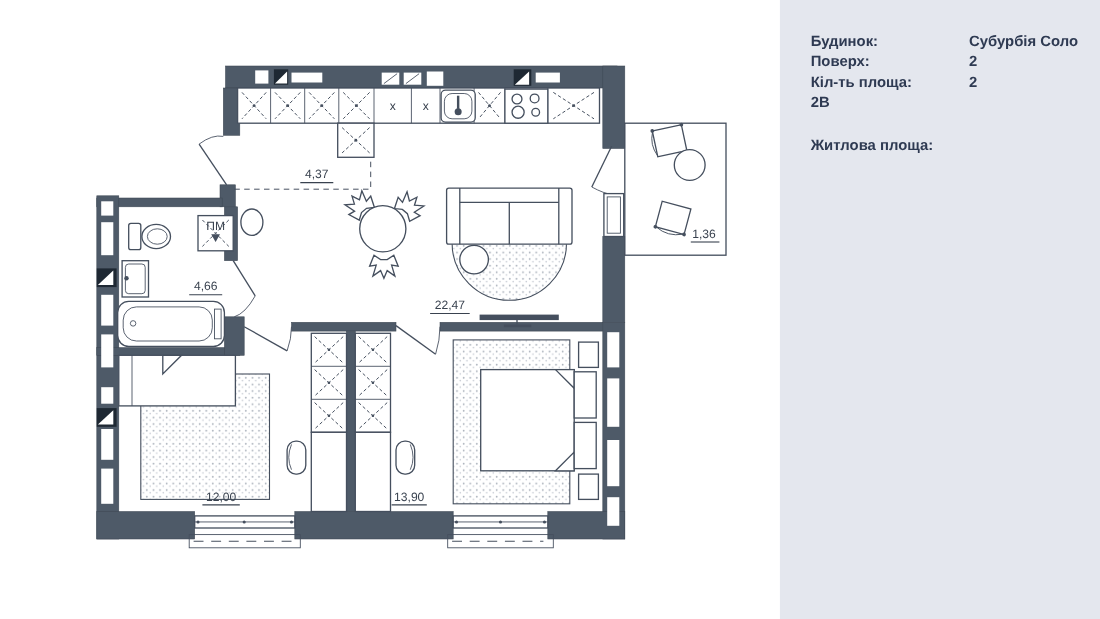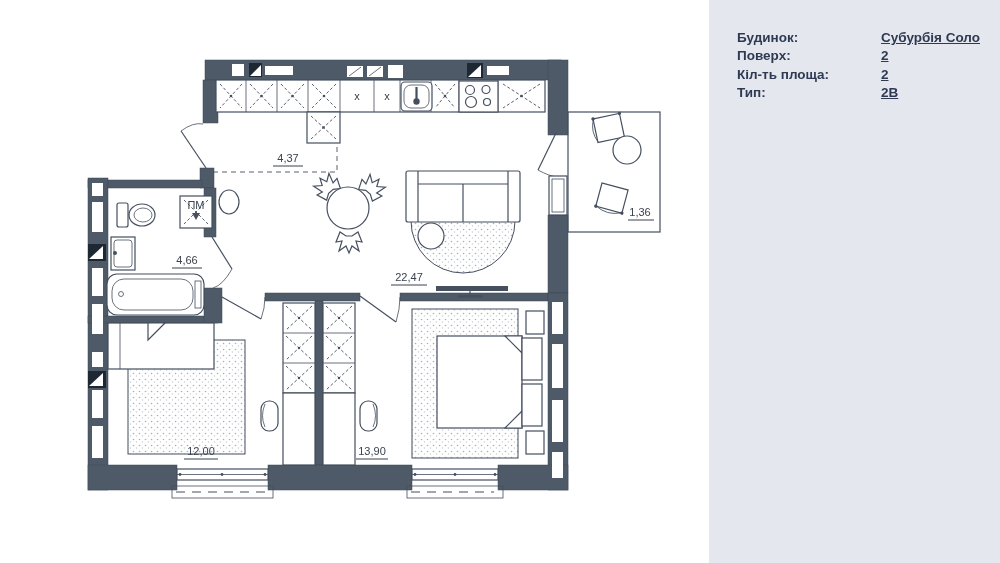--- a/index.html
+++ b/index.html
@@ -5,21 +5,21 @@
   html,body{margin:0;padding:0;background:#fff;font-family:"Liberation Sans",sans-serif;}
   .stage{position:relative;width:1000px;height:563px;background:#fff;overflow:hidden;}
   .plan-wrap{position:absolute;left:0;top:0;width:710px;height:563px;}
   svg text{font-family:"Liberation Sans",sans-serif;}
 
   
   .panel{position:absolute;left:709px;top:0;width:291px;height:563px;background:#e4e7ee;
          box-sizing:border-box;padding:29px 14px 14px 28px;color:#2e3a52;}
   .row{display:flex;font-size:13.5px;font-weight:700;line-height:18.3px;}
   .row .lbl{width:144px;flex:none;}
-  .row .val{flex:1;text-decoration:underline;}
+  .row .val{flex:1;}
   .gap{height:21px;}
   sup{font-size:8.5px;vertical-align:5px;}
 
   
   .wall{fill:#4e5a68;stroke:#3e4854;stroke-width:.5;}
   .blk{fill:#1e2833;}
   .wht{fill:#ffffff;}
   .ln{fill:none;stroke:#454f5e;stroke-width:1.2;}
   .thin{fill:none;stroke:#454f5e;stroke-width:.8;}
   .furn{fill:#ffffff;stroke:#454f5e;stroke-width:1.2;}
@@ -365,23 +365,23 @@
     </div>
     <div class="row">
       <span class="lbl">Поверх:</span>
       <span class="val">2</span>
     </div>
     <div class="row">
       <span class="lbl">Кіл-ть площа:</span>
       <span class="val">2</span>
     </div>
     <div class="row">
-      <span class="lbl">Тип:</span>
       <span class="val">2В</span>
     </div>
 
     <div class="gap"></div>
 
     <div class="row">
+      <span class="lbl">Житлова площа:</span>
     </div>
   </aside>
 
 </div>
 
 </body></html>

